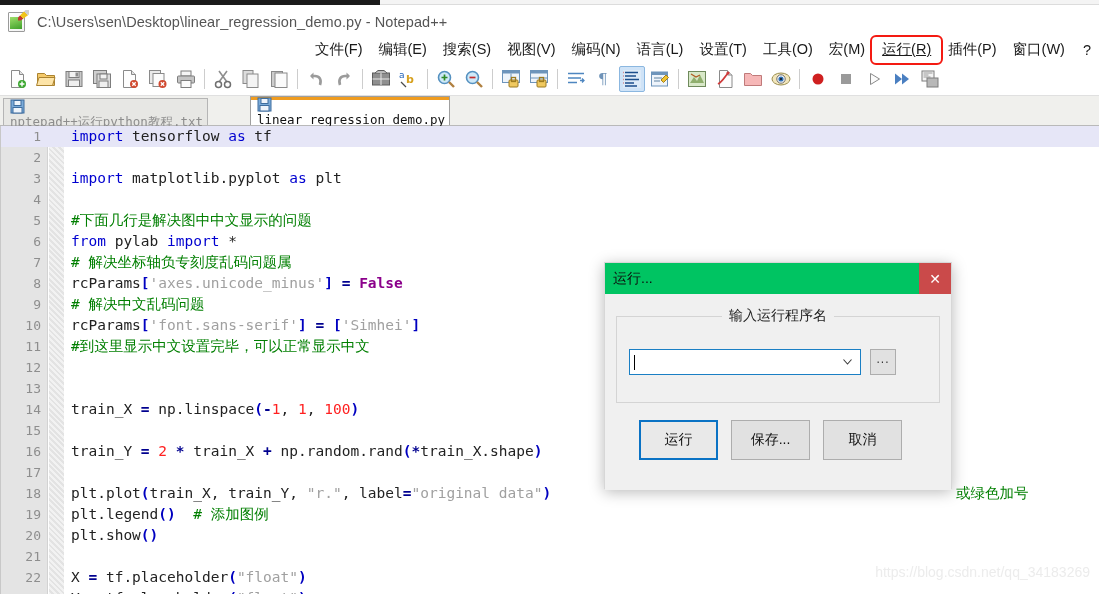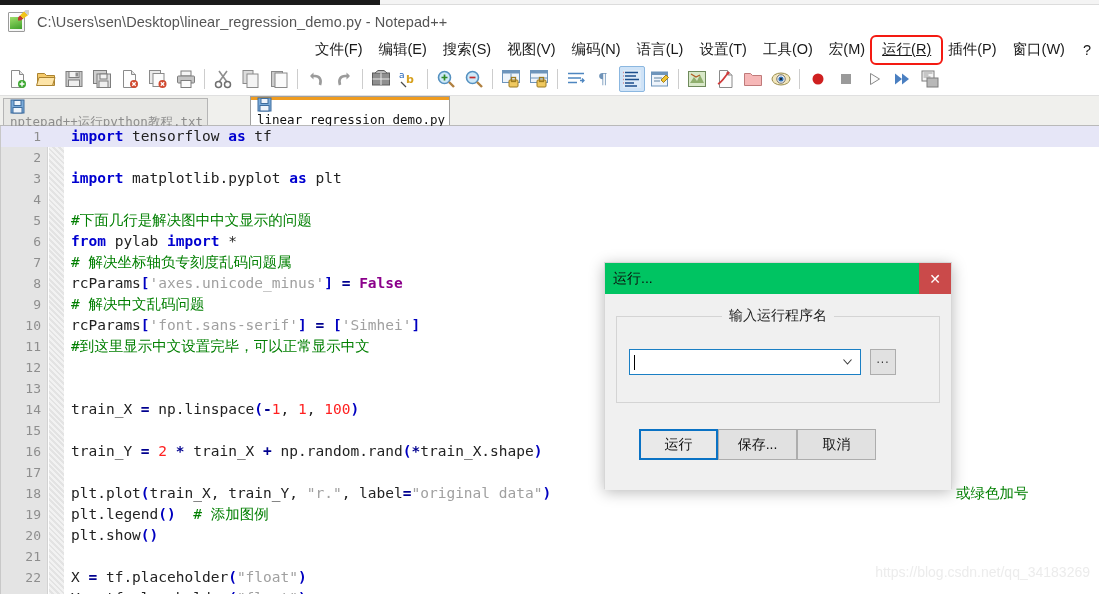--- a/index.html
+++ b/index.html
@@ -223,21 +223,21 @@
     font-size: 13px;
     color: #8e8e8e;
   }
   .ln-code {
     position: absolute; left: 70px; top: 0;
     font-family: "DejaVu Sans Mono", monospace;
     font-size: 14.5px;
     color: #222222;
     white-space: pre;
   }
-  .kw  { color: #0000d0; font-weight: bold; }
+  .kw  { color: #0000d0; font-weight: normal; }
   .kw2 { color: #8b008b; font-weight: bold; }
   .str { color: #a0a0a0; }
   .num { color: #ff2020; }
   .cmt { color: #007f00; }
   .op  { color: #00008f; font-weight: bold; }
   .br  { color: #0000c0; font-weight: bold; }
 
   
   .watermark {
     position: absolute; right: 9px; bottom: 14px;
@@ -336,27 +336,28 @@
     line-height: 6px;
     padding-bottom: 7px;
   }
   .dlg-buttons {
     position: absolute;
     left: 0; right: 0; bottom: 30px;
     display: flex;
     padding-left: 34px;
   }
   .dlg-btn {
-    height: 31px;
+    height: 40px;
     min-width: 79px;
     background: #e1e1e1;
     border: 1px solid #adadad;
     font-size: 14px;
     color: #111111;
     display: flex; align-items: center; justify-content: center;
+    margin-right: 13px;
     font-family: "Liberation Sans", sans-serif;
     cursor: default;
   }
   .dlg-btn.focused {
     border: 2px solid #0a72c4;
     background: #e9e9e9;
   }
 </style>
 </head>
 <body>

